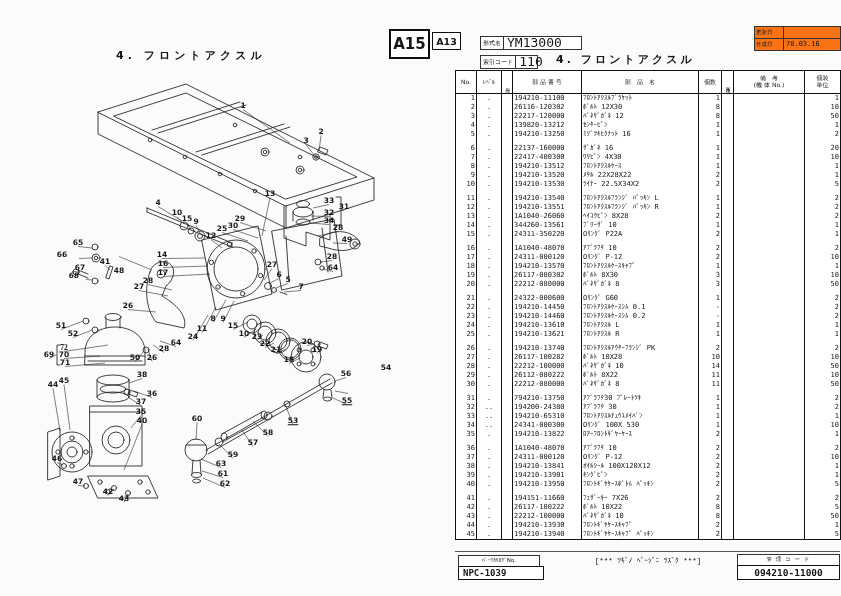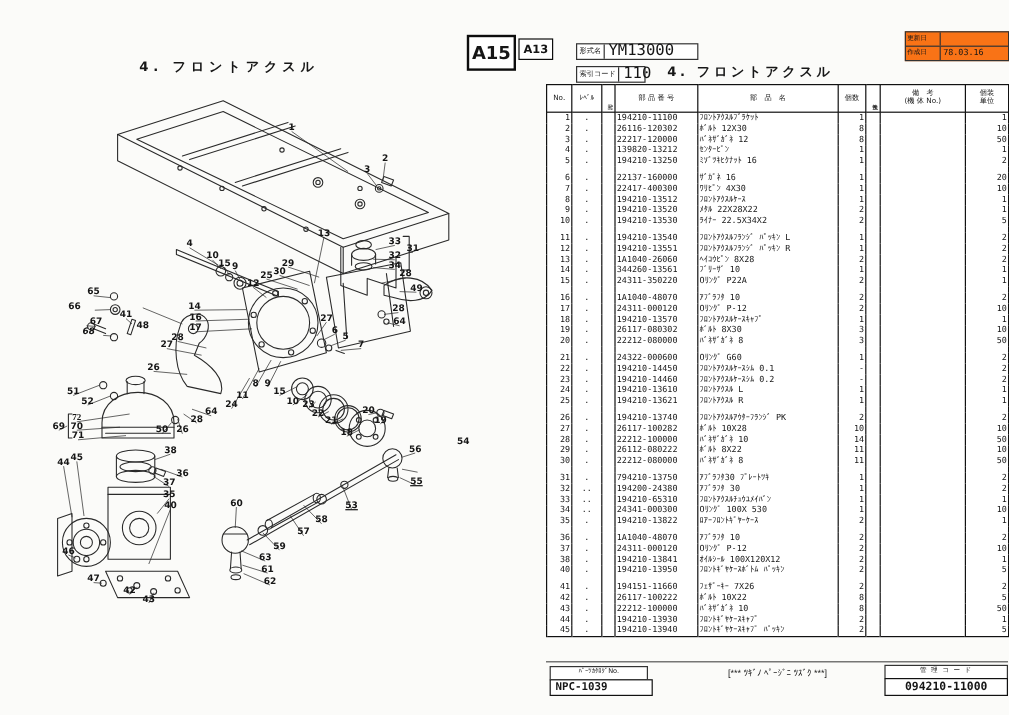--- a/index.html
+++ b/index.html
@@ -45,21 +45,21 @@
   td.c-qty{text-align:right;padding-right:2px}
   td.c-unit{text-align:right;padding-right:3px}
   tr.gap td{height:5px}
   
   .foot-rule{position:absolute;left:455px;top:551px;width:385px;border-top:1px solid #555}
   .cat-label{position:absolute;left:458px;top:555px;width:80px;height:10px;border:1px solid #333;
     font-size:5.5px;line-height:9px;text-align:center;background:#fff;white-space:nowrap;overflow:hidden}
   .cat-value{position:absolute;left:458px;top:566px;width:80px;height:12px;border:1px solid #111;
     font-family:"DejaVu Sans Mono",monospace;font-weight:bold;font-size:9px;line-height:12px;padding-left:4px;background:#fff}
   .cont-note{position:absolute;left:548px;top:556px;width:200px;text-align:center;
-    font-family:Liberation Sans, sans-serif;font-size:7.5px;white-space:nowrap}
+    font-family:Liberation Mono, monospace;font-size:7.5px;white-space:nowrap}
   .ctrl-label{position:absolute;left:737px;top:554px;width:101px;height:10px;border:1px solid #333;
     font-size:5.5px;line-height:9px;text-align:center;letter-spacing:1px;background:#fff;white-space:nowrap}
   .ctrl-value{position:absolute;left:737px;top:565px;width:101px;height:13px;border:1.5px solid #111;
     font-family:"DejaVu Sans Mono",monospace;font-weight:bold;font-size:9.5px;line-height:13px;text-align:center;background:#fff}
 </style>
 </head>
 <body>
 
 <div class="left-page">
   <div class="fig-title">4. フロントアクスル</div>
@@ -918,20 +918,31 @@
         <td class="c-level">.</td>
         <td class="c-sym"></td>
         <td class="c-pn">194210-13841</td>
         <td class="c-name">ｵｲﾙｼｰﾙ 100X120X12</td>
         <td class="c-qty">2</td>
         <td class="c-compat"></td>
         <td class="c-note"></td>
         <td class="c-unit">1</td>
       </tr>
       <tr>
+        <td class="c-no">39</td>
+        <td class="c-level">.</td>
+        <td class="c-sym"></td>
+        <td class="c-pn">194210-13901</td>
+        <td class="c-name">ｷﾝｸﾞﾋﾟﾝ</td>
+        <td class="c-qty">2</td>
+        <td class="c-compat"></td>
+        <td class="c-note"></td>
+        <td class="c-unit">1</td>
+      </tr>
+      <tr>
         <td class="c-no">40</td>
         <td class="c-level">.</td>
         <td class="c-sym"></td>
         <td class="c-pn">194210-13950</td>
         <td class="c-name">ﾌﾛﾝﾄｷﾞﾔｹｰｽﾎﾞﾄﾑ ﾊﾟｯｷﾝ</td>
         <td class="c-qty">2</td>
         <td class="c-compat"></td>
         <td class="c-note"></td>
         <td class="c-unit">5</td>
       </tr>

